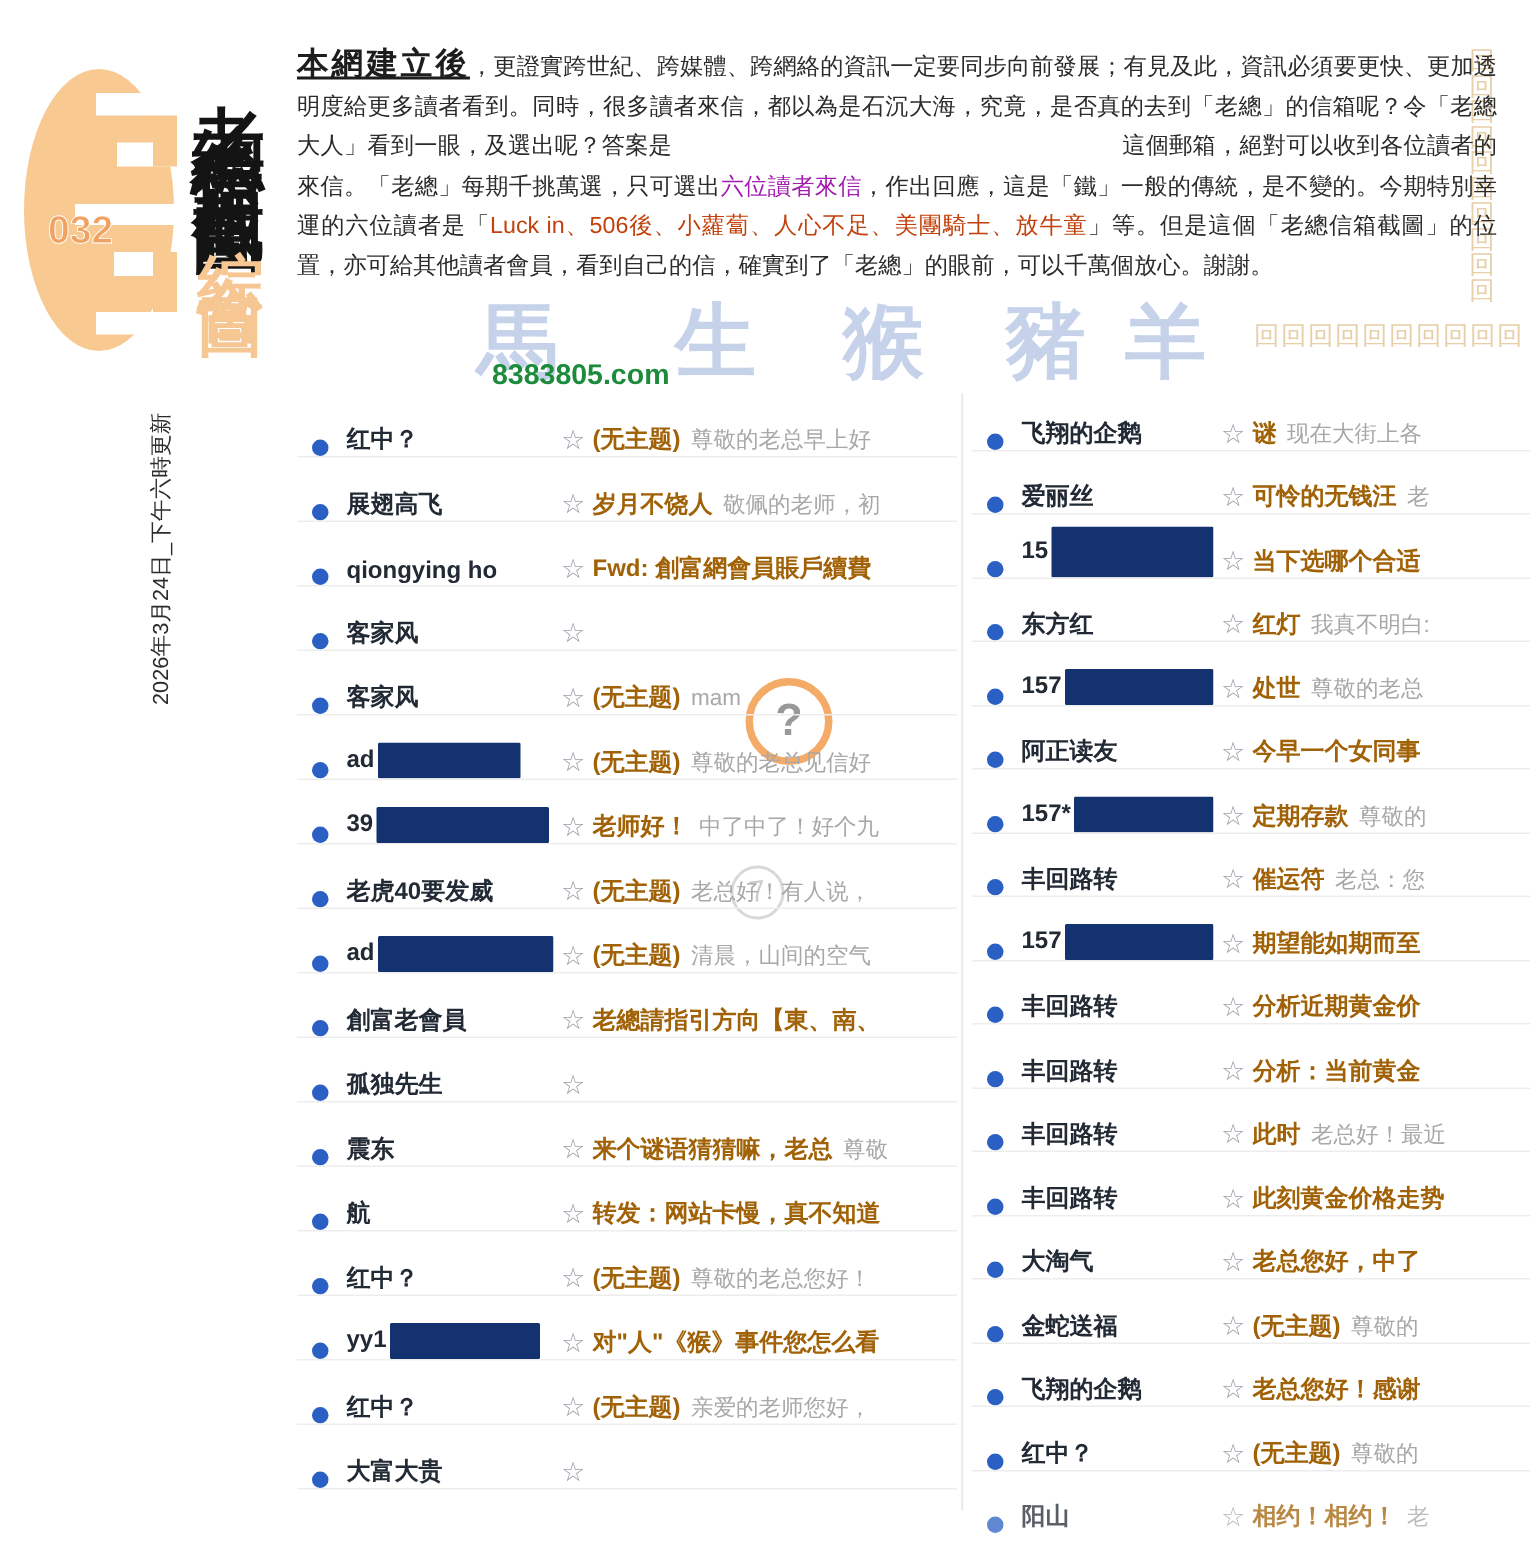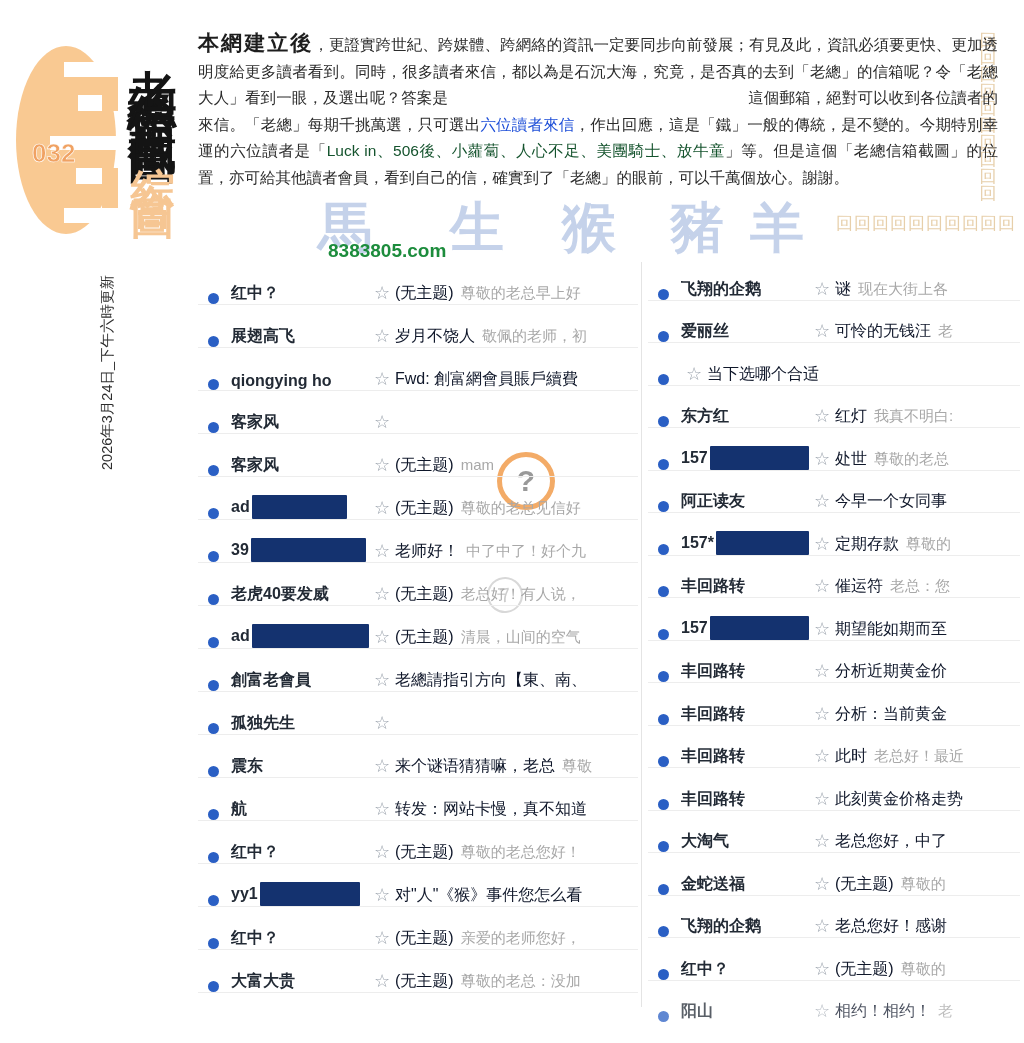--- a/index.html
+++ b/index.html
@@ -10,24 +10,24 @@
   .emblem{position:absolute;left:6px;top:40px;}
   .vtitle{position:absolute;left:120px;top:30px;writing-mode:vertical-rl;text-orientation:upright;
           font-family:"DejaVu Serif","Liberation Serif",serif;font-weight:bold;}
   .vtitle .main{font-size:49px;color:#141414;letter-spacing:14px;}
   .vtitle .sub{font-size:44px;color:#f6c693;letter-spacing:16px;margin-top:18px;}
   .vdate{position:absolute;left:98px;top:470px;transform:rotate(-90deg);transform-origin:0 0;
          width:240px;font-size:14.5px;color:#2c2c2c;white-space:nowrap;}
   
   .intro{position:absolute;left:198px;top:30px;width:800px;font-size:15.5px;line-height:26.5px;
          color:#2b2b2b;text-align:justify;}
-  .intro .lead{font-size:21px;font-weight:bold;letter-spacing:2px;color:#1d1d1d;}
+  .intro .lead{font-size:21px;font-weight:bold;letter-spacing:2px;color:#1d1d1d;text-decoration:underline;}
   .intro .gap{display:inline-block;width:300px;height:1px;}
-  .intro .pink{color:#1d4ed8;margin-top:40px;}
-  .intro .red{color:#14532d;}
+  .intro .pink{color:#a21caf;margin-top:40px;}
+  .intro .red{color:#c2410c;}
   
   .meander-v{position:absolute;left:975px;top:32px;width:26px;color:#e3c79c;font-size:17px;
              line-height:17px;text-align:center;opacity:.85;}
   .meander-h{position:absolute;left:836px;top:196px;color:#e3c79c;font-size:17px;letter-spacing:1px;
              white-space:nowrap;opacity:.85;margin-top:16px;}
   
   .zodiac{position:absolute;top:192px;font-size:54px;font-weight:bold;color:#b7c8e6;opacity:.8;
           font-family:"DejaVu Serif","Liberation Serif",serif;}
   .wm-url{position:absolute;left:328px;top:240px;font-size:19px;font-weight:bold;color:#1c8c3c;}
   .q-badge{position:absolute;left:497px;top:452px;width:48px;height:48px;border:5px solid #f2a257;
@@ -46,21 +46,21 @@
   .mail-col.right .mail-row{height:41.5px;}
   .mail-row.cut{height:26px;opacity:.75;border-bottom:none;}
   .bullet{flex:0 0 11px;width:11px;height:11px;border-radius:50%;background:#2a5fc4;margin:0 12px 0 10px;}
   .sender{font-weight:bold;color:#222a35;font-size:16px;white-space:nowrap;overflow:hidden;
           display:flex;align-items:center;}
   .mail-col.left .sender{flex:0 0 138px;width:138px;}
   .mail-col.right .sender{flex:0 0 128px;width:128px;}
   .redact{display:inline-block;background:#14326f;height:24px;margin-left:2px;border-radius:1px;}
   .star{flex:0 0 26px;color:#9aa2ac;font-size:18px;text-align:center;}
   .subj-wrap{flex:1;white-space:nowrap;overflow:hidden;font-size:16px;}
-  .subj{font-weight:normal;color:#0f172a;}
+  .subj{font-weight:bold;color:#a16207;}
   .preview{color:#a8a8a8;margin-left:7px;font-size:15px;}
 </style>
 </head>
 <body>
 
 <div class="page">
 
   <div class="sidebar">
     <svg class="emblem" width="130" height="210" viewBox="0 0 130 210">
       <ellipse cx="60" cy="100" rx="50" ry="94" fill="#f9c992"></ellipse>
@@ -203,38 +203,38 @@
       <div class="mail-row">
         <span class="bullet"></span>
         <span class="sender">红中？</span>
         <span class="star">☆</span>
         <span class="subj-wrap"><span class="subj">(无主题)</span><span class="preview">亲爱的老师您好，</span></span>
       </div>
       <div class="mail-row">
         <span class="bullet"></span>
         <span class="sender">大富大贵</span>
         <span class="star">☆</span>
-        <span class="subj-wrap"><span class="subj">(无主题)</span><span class="preview">尊敬的老总：没加</span></span>
       </div>
     </div>
   <div class="mail-col right">
       <div class="mail-row">
         <span class="bullet"></span>
         <span class="sender">飞翔的企鹅</span>
         <span class="star">☆</span>
         <span class="subj-wrap"><span class="subj">谜</span><span class="preview">现在大街上各</span></span>
       </div>
       <div class="mail-row">
         <span class="bullet"></span>
         <span class="sender">爱丽丝</span>
         <span class="star">☆</span>
         <span class="subj-wrap"><span class="subj">可怜的无钱汪</span><span class="preview">老</span></span>
       </div>
       <div class="mail-row">
         <span class="bullet"></span>
+        <span class="sender">15<span class="redact" style="width: 150px; height: 34px;"></span></span>
         <span class="star">☆</span>
         <span class="subj-wrap"><span class="subj">当下选哪个合适</span></span>
       </div>
       <div class="mail-row">
         <span class="bullet"></span>
         <span class="sender">东方红</span>
         <span class="star">☆</span>
         <span class="subj-wrap"><span class="subj">红灯</span><span class="preview">我真不明白:</span></span>
       </div>
       <div class="mail-row">

